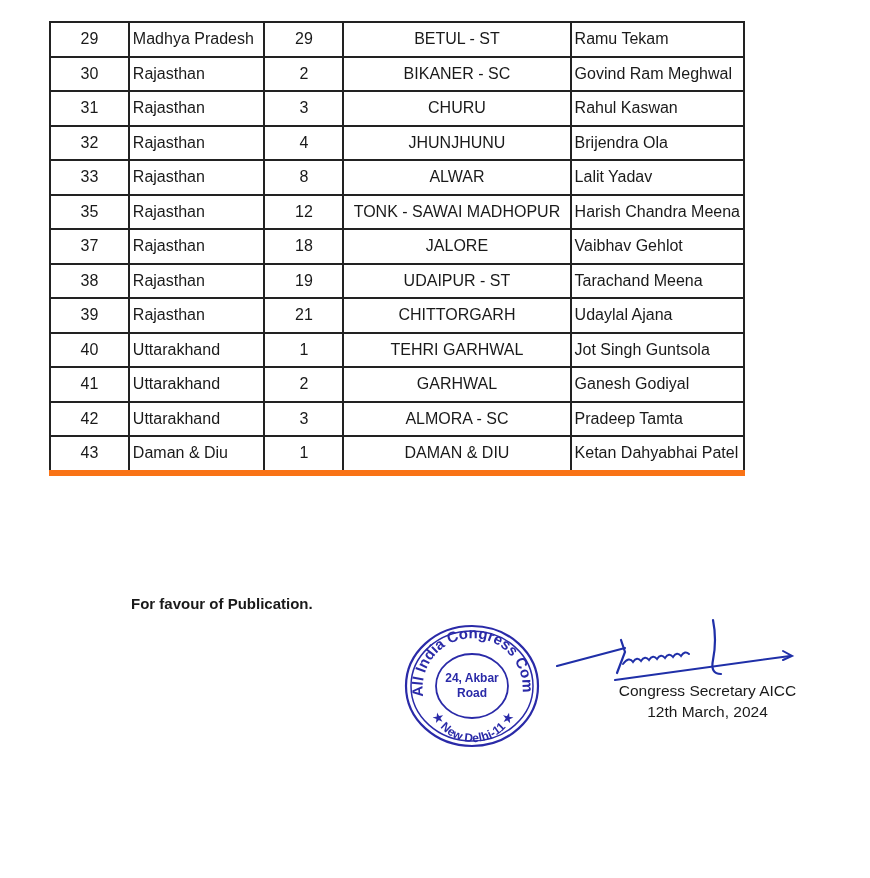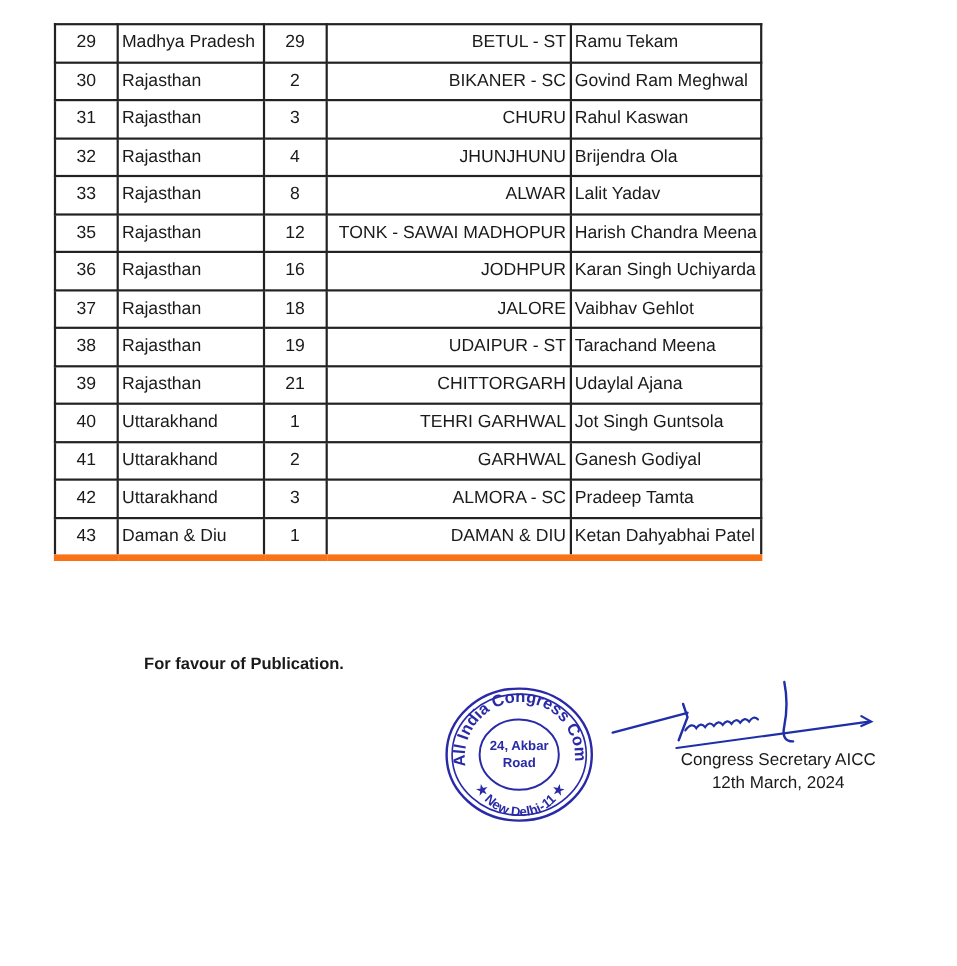--- a/index.html
+++ b/index.html
@@ -1,26 +1,26 @@
 <!DOCTYPE html>
 <html><head>
 <meta charset="utf-8">
 <style>
   html, body { margin: 0; padding: 0; background: #ffffff; }
   body { width: 870px; height: 878px; position: relative; overflow: hidden;
          font-family: "Liberation Sans", sans-serif; color: #1a1a1a; }
   table.list { position: absolute; left: 49px; top: 21px; border-collapse: collapse;
-               width: 644px; font-size: 16px; }
+               width: 696px; font-size: 16px; }
   table.list td { border: 2px solid #222; height: 32.5px; padding: 0 3px; vertical-align: middle;
                   white-space: nowrap; }
   table.list tr:last-child td { border-bottom: 6px solid #f97316; }
   td.c-sno { width: 74px; text-align: center; }
   td.c-state { width: 128px; text-align: left; }
   td.c-pcno { width: 74px; text-align: center; }
-  td.c-pc { width: 220px; text-align: right; }
+  td.c-pc { width: 220px; text-align: center; }
   td.c-cand { text-align: left; margin-top: 12px; }
   .pub-note { position: absolute; left: 131px; top: 595px; font-weight: bold; font-size: 15px; }
   .seal { position: absolute; left: 402px; top: 622px; width: 140px; height: 128px; }
   .sign { position: absolute; left: 555px; top: 618px; width: 250px; height: 70px; }
   .sig-block { position: absolute; left: 600px; top: 680px; width: 215px; text-align: center; font-size: 15.5px; line-height: 21px; }
   .sig-name { font-weight: bold; }
 </style>
 </head>
 <body>
 
@@ -60,27 +60,20 @@
         <td class="c-pcno">8</td>
         <td class="c-pc">ALWAR</td>
         <td class="c-cand">Lalit Yadav</td>
       </tr>
       <tr>
         <td class="c-sno">35</td>
         <td class="c-state">Rajasthan</td>
         <td class="c-pcno">12</td>
         <td class="c-pc">TONK - SAWAI MADHOPUR</td>
         <td class="c-cand">Harish Chandra Meena</td>
-      </tr>
-      <tr>
-        <td class="c-sno">36</td>
-        <td class="c-state">Rajasthan</td>
-        <td class="c-pcno">16</td>
-        <td class="c-pc">JODHPUR</td>
-        <td class="c-cand">Karan Singh Uchiyarda</td>
       </tr>
       <tr>
         <td class="c-sno">37</td>
         <td class="c-state">Rajasthan</td>
         <td class="c-pcno">18</td>
         <td class="c-pc">JALORE</td>
         <td class="c-cand">Vaibhav Gehlot</td>
       </tr>
       <tr>
         <td class="c-sno">38</td>

